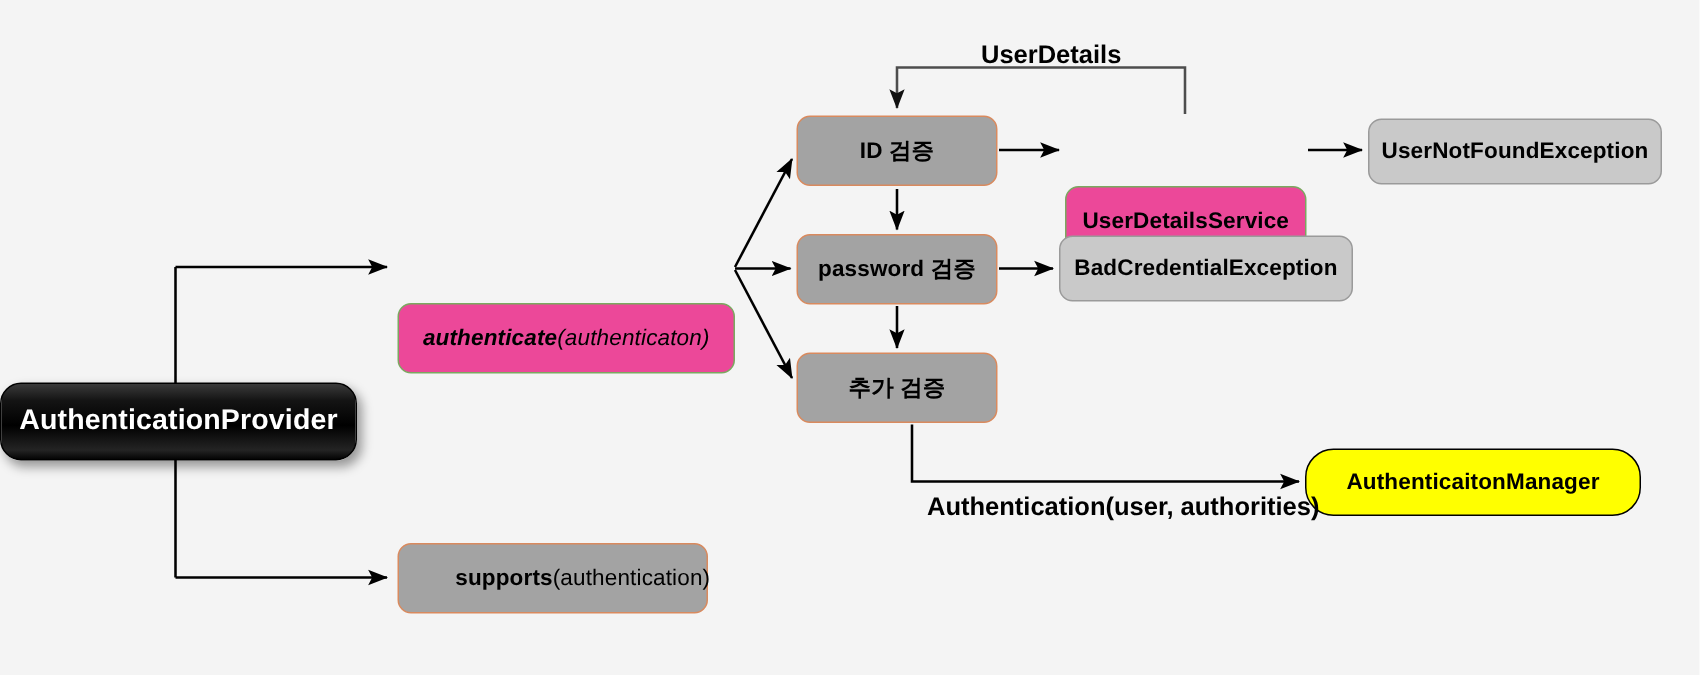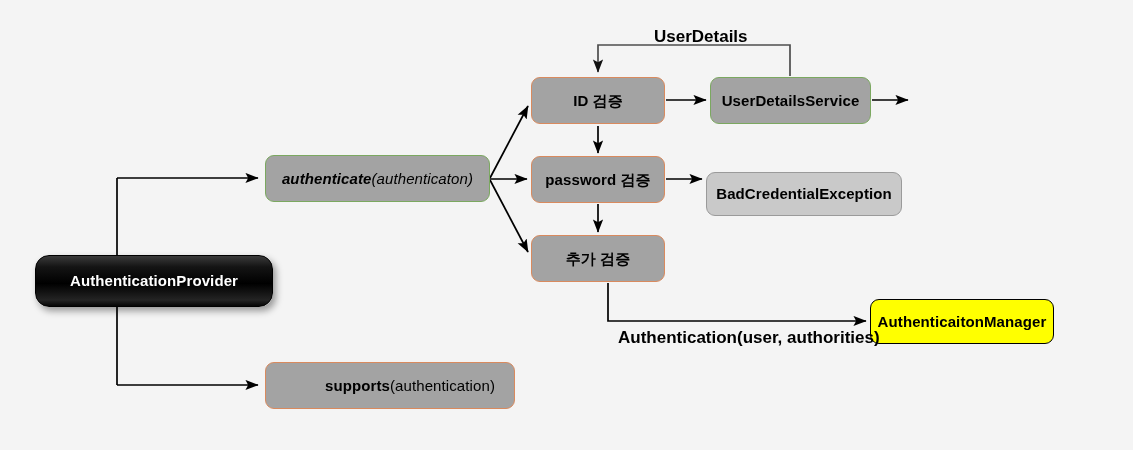--- a/index.html
+++ b/index.html
@@ -43,42 +43,42 @@
     z-index: 3;
   }
 
   
   .n-orange {
     background: #a3a3a3;
     border: 1.6px solid #d98a5e;
     color: #000000;
   }
   .n-green {
-    background: #a3a3a3;
+    background: #ec4899;
     border: 1.6px solid #7ba860;
     color: #000000;
+    margin-top: 47px;
   }
   .n-gray {
     background: #c9c9c9;
     border: 1.6px solid #9a9a9a;
     color: #000000;
   }
   .n-yellow {
     background: #ffff00;
     border: 1.8px solid #000000;
     color: #000000;
   }
   .n-black {
     background: linear-gradient(180deg, #3a3a3a 0%, #141414 22%, #000000 55%, #242424 88%, #050505 100%);
     border: 1px solid #000000;
     border-radius: 14px;
     color: #ffffff;
-    font-size: 15px;
+    font-size: 19px;
     box-shadow: 3px 4px 7px rgba(0,0,0,0.38);
-    margin-left: 35px;
   }
 
   .sig-bold   { font-weight: bold; }
   .sig-normal { font-weight: normal; }
 
   .edge-label {
     position: absolute;
     font-size: 17px;
     font-weight: bold;
     color: #000000;
@@ -136,21 +136,21 @@
   <div class="node n-black" style="left:0px; top:255px; width:238px; height:52px;">
     <span>AuthenticationProvider</span>
   </div>
 
   <div class="node n-green" style="left:265px; top:155px; width:225px; height:47px;font-style:italic;">
     <span>
       <span class="sig-bold">authenticate</span><span class="sig-normal">(authenticaton)</span>
     </span>
   </div>
 
-  <div class="node n-orange" style="left:265px; top:362px; width:250px; height:47px;padding-left:40px;">
+  <div class="node n-orange" style="left:265px; top:362px; width:207px; height:47px;padding-left:40px;">
     <span>
       <span class="sig-bold">supports</span><span class="sig-normal">(authentication)</span>
     </span>
   </div>
 
   <div class="node n-orange" style="left:531px; top:77px; width:134px; height:47px;">
     <span>ID 검증</span>
   </div>
 
   <div class="node n-orange" style="left:531px; top:156px; width:134px; height:47px;">
@@ -158,26 +158,29 @@
   </div>
 
   <div class="node n-orange" style="left:531px; top:235px; width:134px; height:47px;">
     <span>추가 검증</span>
   </div>
 
   <div class="node n-green" style="left:710px; top:77px; width:161px; height:47px;">
     <span>UserDetailsService</span>
   </div>
 
+  <div class="node n-gray" style="left:912px; top:79px; width:196px; height:44px;">
+    <span>UserNotFoundException</span>
+  </div>
 
-  <div class="node n-gray" style="left:706px; top:172px; width:196px; height:44px;">
+  <div class="node n-gray" style="left:706px; top:157px; width:196px; height:44px;">
     <span>BadCredentialException</span>
   </div>
 
-  <div class="node n-yellow" style="left:870px; top:299px; width:184px; height:45px;">
+  <div class="node n-yellow" style="left:870px; top:299px; width:224px; height:45px;border-radius:19px;">
     <span>AuthenticaitonManager</span>
   </div>
 
   <div class="edge-label" style="left:654px; top:27px;">UserDetails</div>
 
   <div class="edge-label" style="left:618px; top:328px;text-align:right;">Authentication(user, authorities)</div>
 
 </div>
 
 </body></html>

